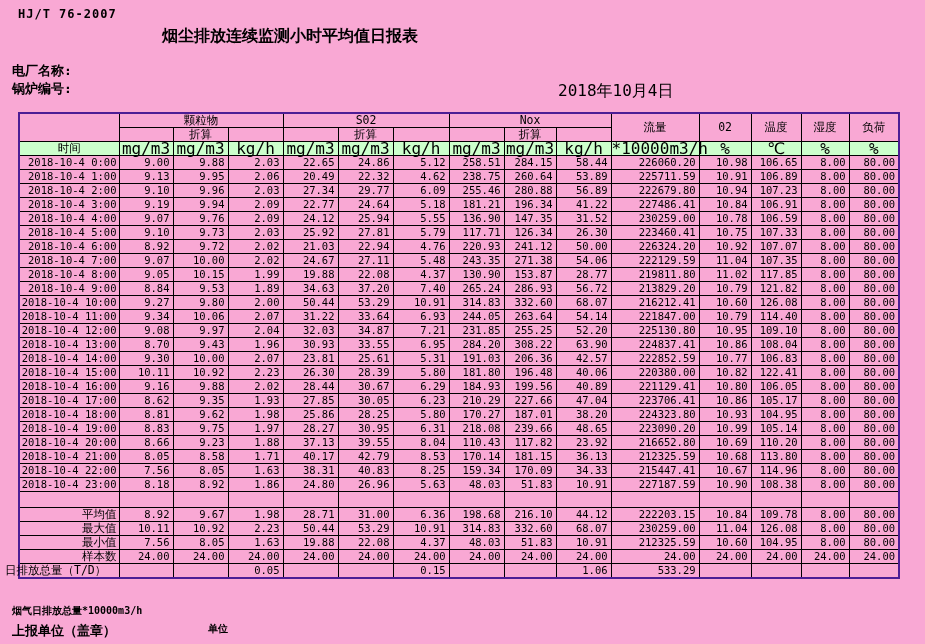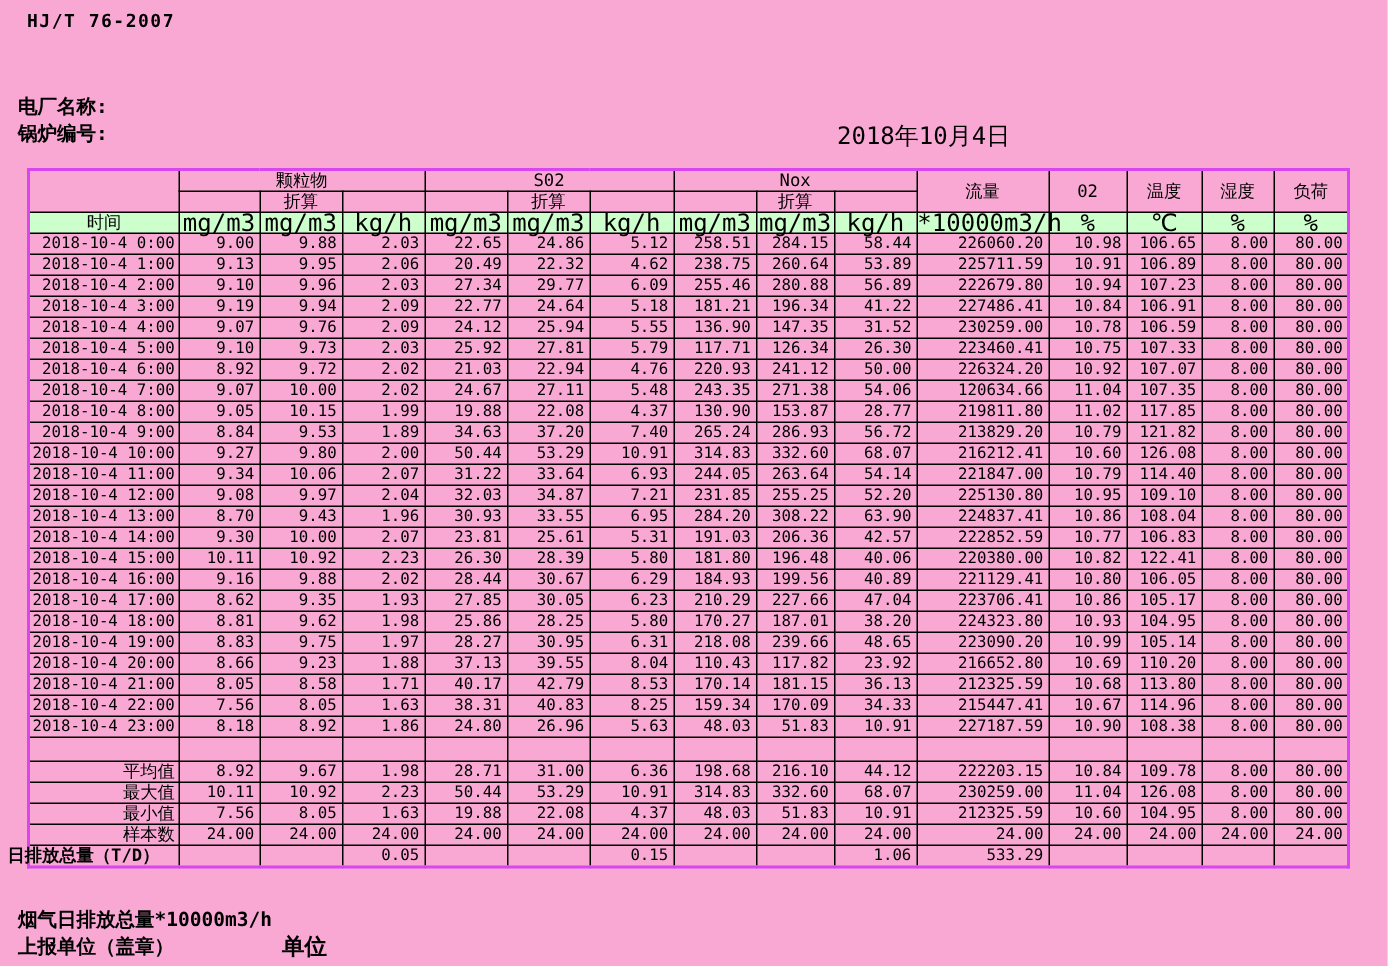--- a/index.html
+++ b/index.html
@@ -5,41 +5,42 @@
   html,body{margin:0;padding:0;background:#fff;}
   #page{position:relative;width:925px;height:644px;background:#f9a8d4;color:#000;
         font-family:"DejaVu Sans Mono","DejaVu Sans",monospace;overflow:hidden;padding-left:32px;}
   .abs{position:absolute;white-space:nowrap;}
   #std-no{left:18px;top:7px;font-size:12px;font-weight:bold;letter-spacing:1px;}
   #title{left:0;top:26px;width:580px;text-align:center;font-size:16px;font-weight:bold;}
   #plant-label{left:12px;top:62px;font-size:13px;font-weight:bold;}
   #boiler-label{left:12px;top:80px;font-size:13px;font-weight:bold;}
   #date{left:558px;top:81px;font-size:16px;}
   table{position:absolute;left:18px;top:112px;width:880px;border-collapse:collapse;
-        table-layout:fixed;border:2px solid #d946ef;font-size:10.5px;}
+        table-layout:fixed;border:2px solid #4c1d95;font-size:10.5px;}
   td{border:1px solid #000;height:13px;line-height:13px;padding:0 3px 0 0;
      text-align:right;white-space:nowrap;overflow:visible;}
   td.hc{text-align:center;padding:0;font-size:11.5px;}
   td.unit{text-align:center;padding:0;font-size:16px;}
   .green{background:#ccffcc;}
   td.time-cell{padding-right:2px;}
   tr.blank td{height:15px;}
   td.sum-label{font-size:11.5px;padding-right:2px;margin-top:48px;}
   td.em-label{text-align:left;padding:0;font-size:11.5px;}
-  td.em-label span{display:inline-block;margin-left:-15px;white-space:nowrap;font-weight:bold;}
-  #footer-flow{left:12px;top:604px;font-size:13px;font-weight:bold;}
+  td.em-label span{display:inline-block;margin-left:-15px;white-space:nowrap;}
+  #footer-flow{left:12px;top:604px;font-size:10px;font-weight:bold;}
   #footer-report{left:12px;top:622px;font-size:13px;font-weight:bold;}
-  #footer-unit{left:188px;top:622px;font-size:15px;font-weight:bold;}
+  #footer-unit{left:208px;top:622px;font-size:10px;font-weight:bold;}
 </style>
 </head>
 <body>
 
 <div id="page">
 
   <div id="std-no" class="abs">HJ/T  76-2007</div>
+  <div id="title" class="abs">烟尘排放连续监测小时平均值日报表</div>
   <div id="plant-label" class="abs">电厂名称:</div>
   <div id="boiler-label" class="abs">锅炉编号:</div>
   <div id="date" class="abs">2018年10月4日</div>
 
   <table>
     <colgroup>
       <col style="width:100px">
         <col style="width:54px">
         <col style="width:55px">
         <col style="width:55px">
@@ -220,21 +221,21 @@
           <td class="time-cell">2018-10-4 7:00</td>
           <td>9.07</td>
           <td>10.00</td>
           <td>2.02</td>
           <td>24.67</td>
           <td>27.11</td>
           <td>5.48</td>
           <td>243.35</td>
           <td>271.38</td>
           <td>54.06</td>
-          <td>120634.66</td>
+          <td>222129.59</td>
           <td>11.04</td>
           <td>107.35</td>
           <td>8.00</td>
           <td>80.00</td>
         </tr>
         <tr>
           <td class="time-cell">2018-10-4 8:00</td>
           <td>9.05</td>
           <td>10.15</td>
           <td>1.99</td>

